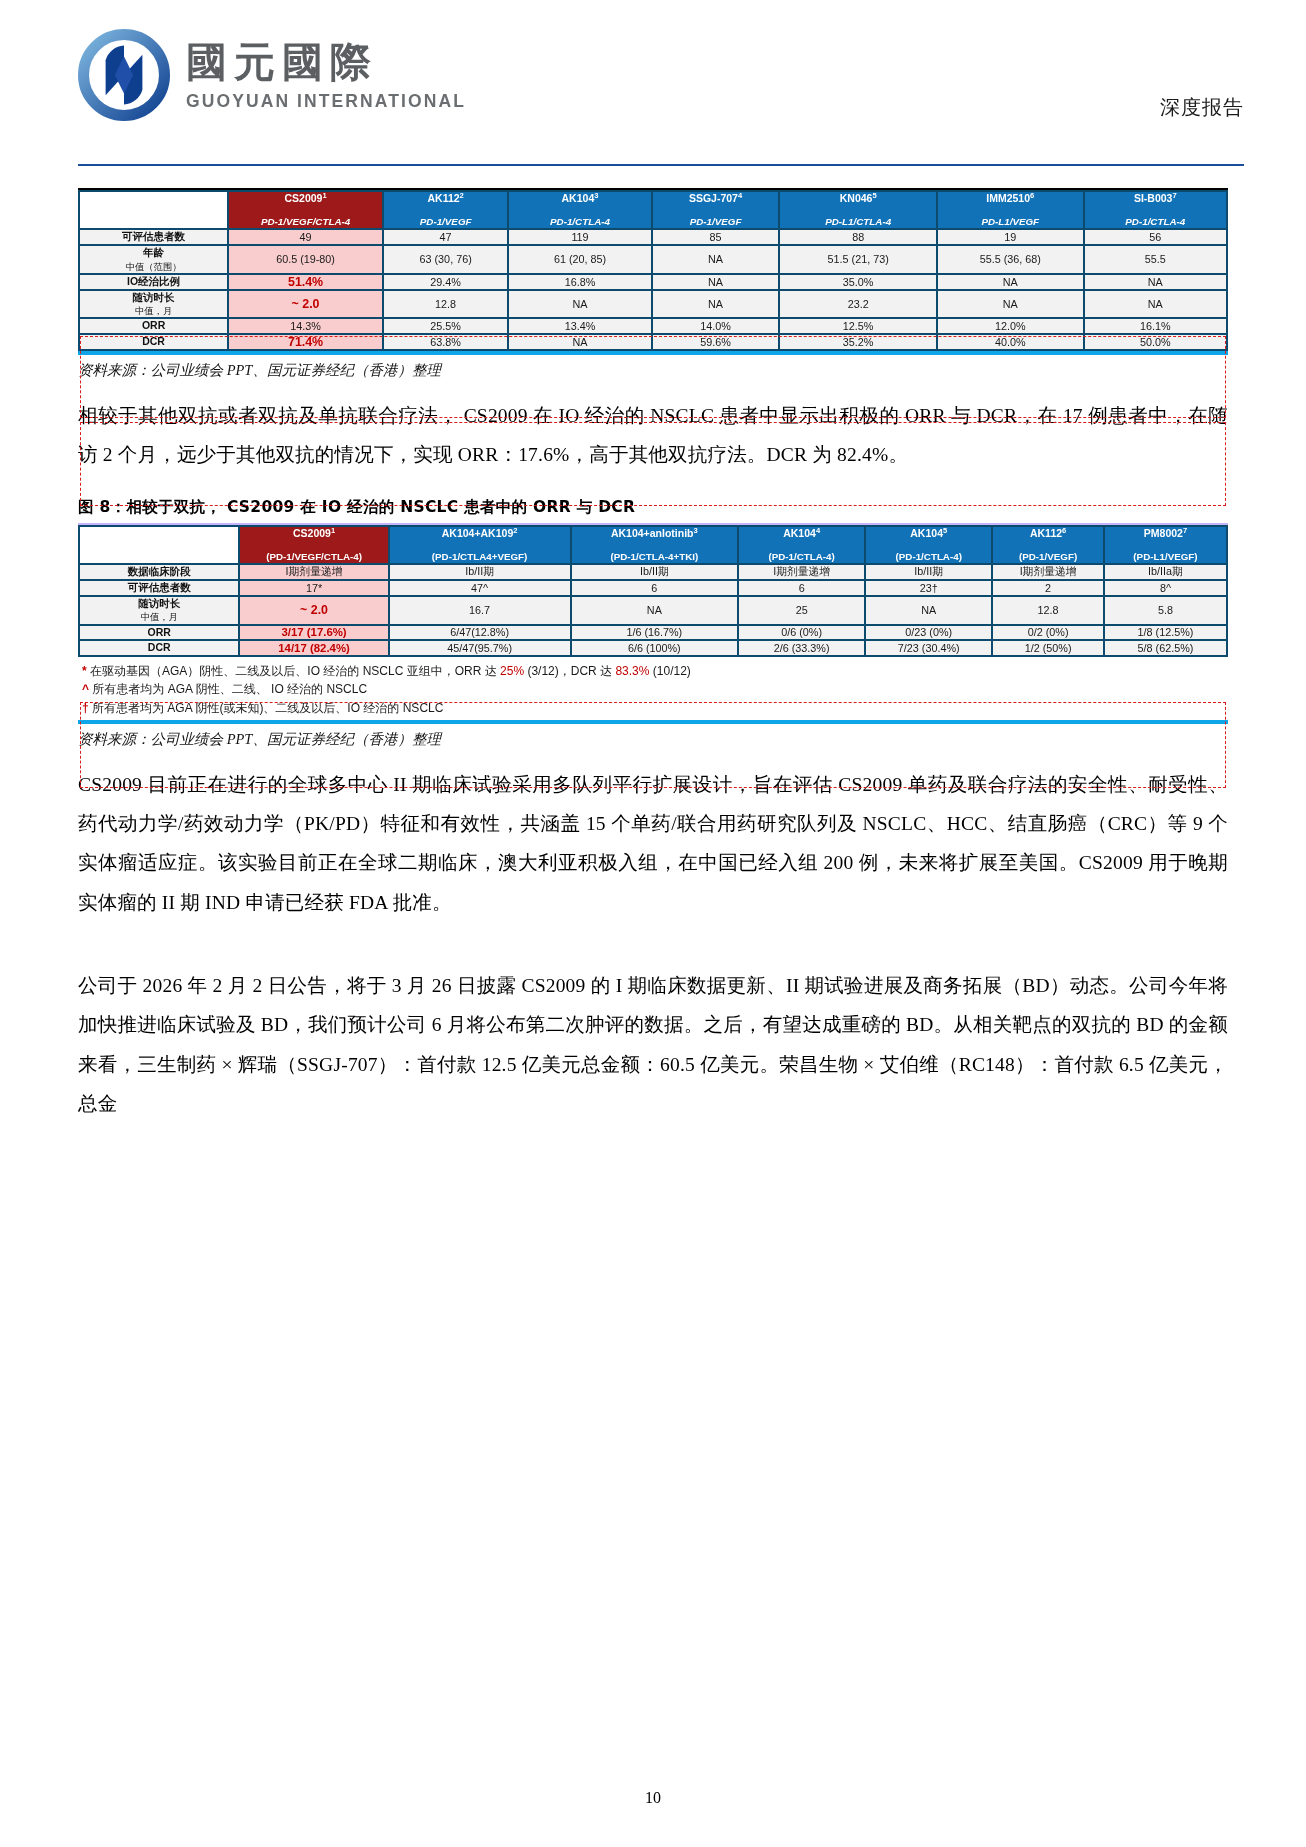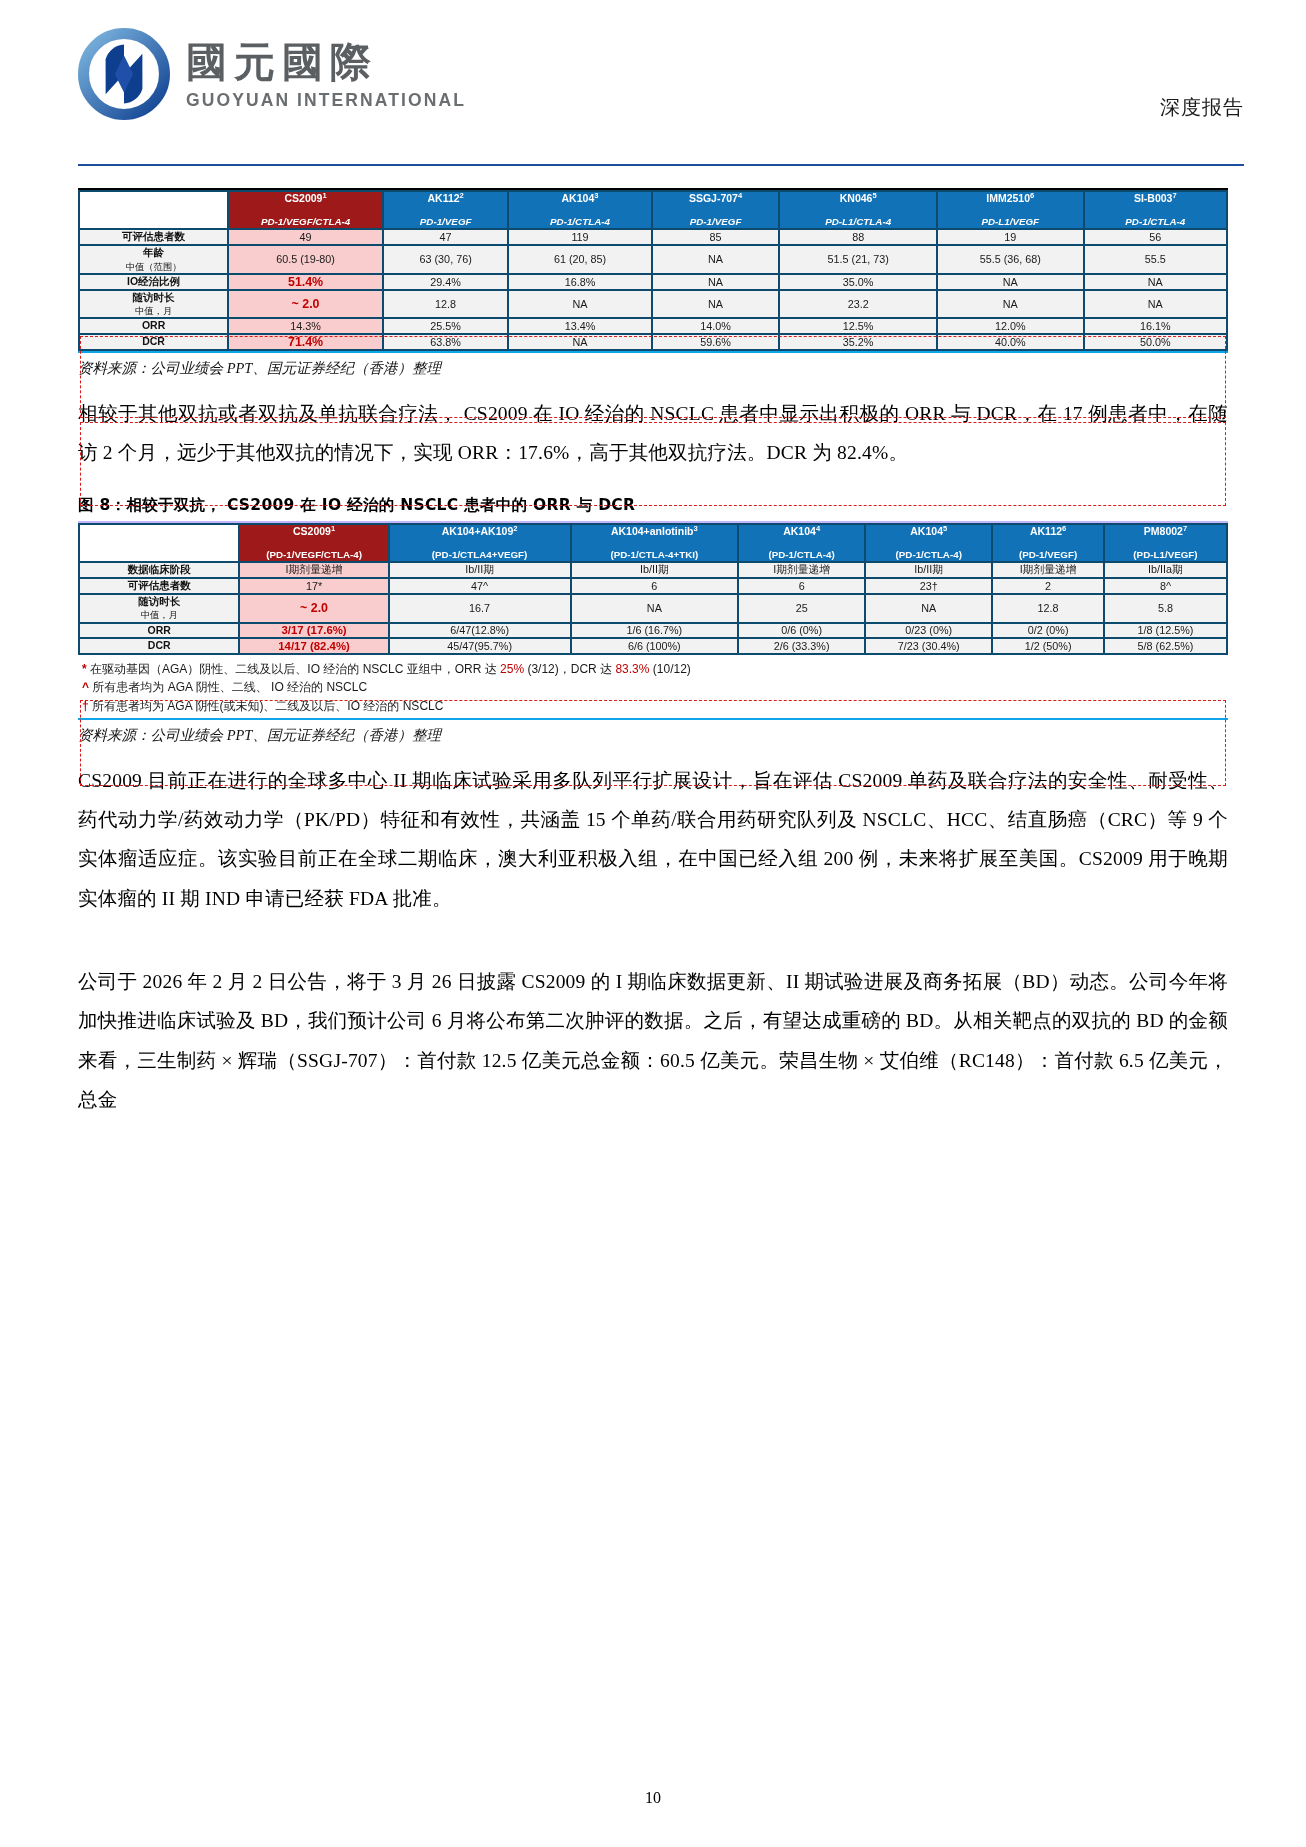--- a/index.html
+++ b/index.html
@@ -12,21 +12,21 @@
     position: relative;
     overflow: hidden;
   }
 
   
   .page-header {
     position: relative;
     padding: 28px 62px 0 78px;
     height: 152px;
   }
-  .hdr-row { display:flex; align-items:flex-start; justify-content:space-between;gap:44px; }
+  .hdr-row { display:flex; align-items:center; justify-content:space-between;gap:44px; }
   .logo-wrap { display:flex; align-items:center; gap: 16px; }
   .logo-mark { width: 92px; height: 92px; flex:none; }
   .logo-text-block { display:flex; flex-direction:column; justify-content:center; padding-top:4px; }
   .logo-cn {
     font-family: "DejaVu Sans", sans-serif;
     font-size: 41px;
     letter-spacing: 7px;
     color: #5b5f62;
     font-weight: 700;
     line-height: 1.05;
@@ -124,21 +124,21 @@
     border: 1.6px dashed #d81b1b;
     pointer-events:none;
   }
 
   .fig-source {
     font-family: "Liberation Serif", "DejaVu Serif", serif;
     font-style: italic;
     font-size: 14.5px;
     color: #111;
     padding-top: 6px;
-    border-top: 2px solid #0ea5e9;
+    border-top: 4px solid #0ea5e9;
     margin-top: 0;
   }
 
   .footnotes {
     font-family: "Liberation Sans", "DejaVu Sans", sans-serif;
     font-size: 12px;
     color: #1a1a1a;
     line-height: 1.55;
     padding: 5px 0 2px 4px;
   }

